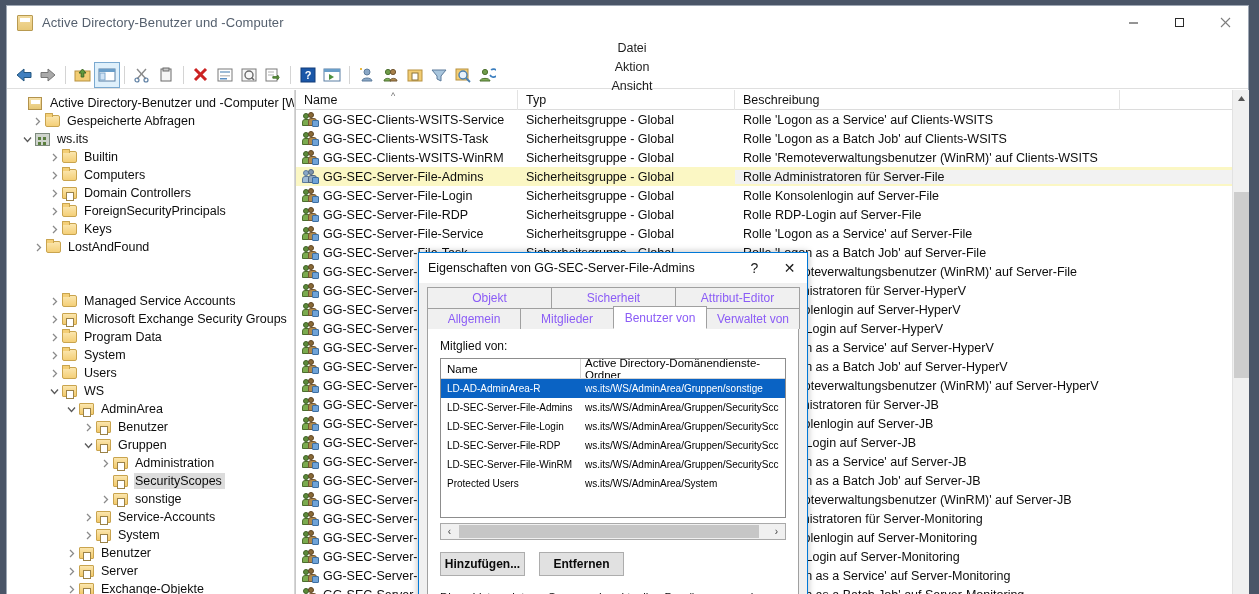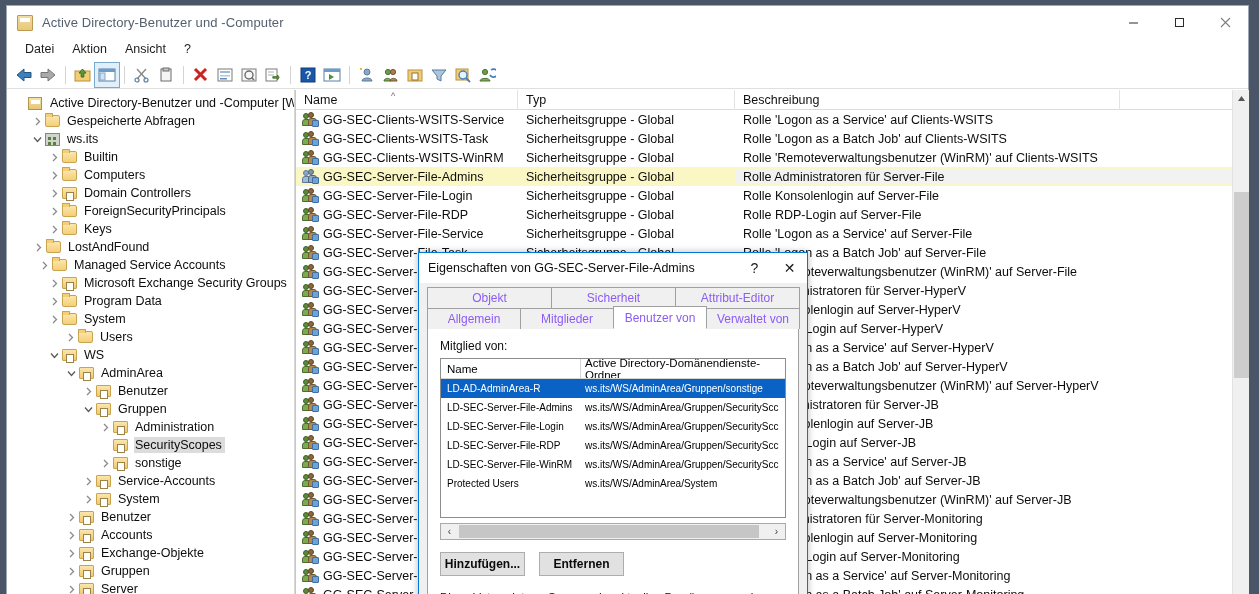--- a/index.html
+++ b/index.html
@@ -61,20 +61,21 @@
     cursor: default;
   }
   .wc svg { display: block; }
   
   .menubar {
     height: 22px;
     background: #ffffff;
     display: flex; align-items: center;
     padding-left: 9px;
     border-bottom: 1px solid #ffffff;
+    flex-direction: column;
   }
   .menuitem {
     font-size: 12.5px;
     color: #1d1d1d;
     padding: 2px 9px 3px 9px;
     cursor: default;
   }
   
   .toolbar {
     height: 28px;
@@ -588,21 +589,21 @@
             <span class="tchev">
               <svg width="9" height="9" viewBox="0 0 9 9">
                 <path d="M3 1 L6.5 4.5 L3 8" fill="none" stroke="#8a8a8a" stroke-width="1.3"></path>
               </svg>
             </span>
             <span class="ticon">
               <span class="ico-folder" style="position: absolute; left: 0px;"></span>
             </span>
             <span class="tlabel">Gespeicherte Abfragen</span>
           </div>
-          <div class="trow" style="padding-left: 21px;">
+          <div class="trow" style="padding-left: 11px;">
             <span class="tchev">
               <svg width="9" height="9" viewBox="0 0 9 9">
                 <path d="M1 2.5 L4.5 6.5 L8 2.5" fill="none" stroke="#5a5a5a" stroke-width="1.3"></path>
               </svg>
             </span>
             <span class="ticon">
               <span class="ico-domain" style="position: absolute; left: 0px;"></span>
             </span>
             <span class="tlabel">ws.its</span>
           </div>
@@ -665,21 +666,21 @@
             <span class="tchev">
               <svg width="9" height="9" viewBox="0 0 9 9">
                 <path d="M3 1 L6.5 4.5 L3 8" fill="none" stroke="#8a8a8a" stroke-width="1.3"></path>
               </svg>
             </span>
             <span class="ticon">
               <span class="ico-folder" style="position: absolute; left: 0px;"></span>
             </span>
             <span class="tlabel">LostAndFound</span>
           </div>
-          <div class="trow" style="padding-left: 28px;">
+          <div class="trow" style="padding-left: 38px; margin-top: 36px;">
             <span class="tchev">
               <svg width="9" height="9" viewBox="0 0 9 9">
                 <path d="M3 1 L6.5 4.5 L3 8" fill="none" stroke="#8a8a8a" stroke-width="1.3"></path>
               </svg>
             </span>
             <span class="ticon">
               <span class="ico-folder" style="position: absolute; left: 0px;"></span>
             </span>
             <span class="tlabel">Managed Service Accounts</span>
           </div>
@@ -709,21 +710,21 @@
             <span class="tchev">
               <svg width="9" height="9" viewBox="0 0 9 9">
                 <path d="M3 1 L6.5 4.5 L3 8" fill="none" stroke="#8a8a8a" stroke-width="1.3"></path>
               </svg>
             </span>
             <span class="ticon">
               <span class="ico-folder" style="position: absolute; left: 0px;"></span>
             </span>
             <span class="tlabel">System</span>
           </div>
-          <div class="trow" style="padding-left: 54px;">
+          <div class="trow" style="padding-left: 38px;">
             <span class="tchev">
               <svg width="9" height="9" viewBox="0 0 9 9">
                 <path d="M3 1 L6.5 4.5 L3 8" fill="none" stroke="#8a8a8a" stroke-width="1.3"></path>
               </svg>
             </span>
             <span class="ticon">
               <span class="ico-folder" style="position: absolute; left: 0px;"></span>
             </span>
             <span class="tlabel">Users</span>
           </div>
@@ -835,21 +836,21 @@
           </div>
           <div class="trow" style="padding-left: 55px;">
             <span class="tchev">
               <svg width="9" height="9" viewBox="0 0 9 9">
                 <path d="M3 1 L6.5 4.5 L3 8" fill="none" stroke="#8a8a8a" stroke-width="1.3"></path>
               </svg>
             </span>
             <span class="ticon">
               <span class="ico-ou" style="position: absolute; left: 0px;"></span>
             </span>
-            <span class="tlabel">Accounts</span>
+            <span class="tlabel">Server</span>
           </div>
           <div class="trow" style="padding-left: 55px;">
             <span class="tchev">
               <svg width="9" height="9" viewBox="0 0 9 9">
                 <path d="M3 1 L6.5 4.5 L3 8" fill="none" stroke="#8a8a8a" stroke-width="1.3"></path>
               </svg>
             </span>
             <span class="ticon">
               <span class="ico-ou" style="position: absolute; left: 0px;"></span>
             </span>

